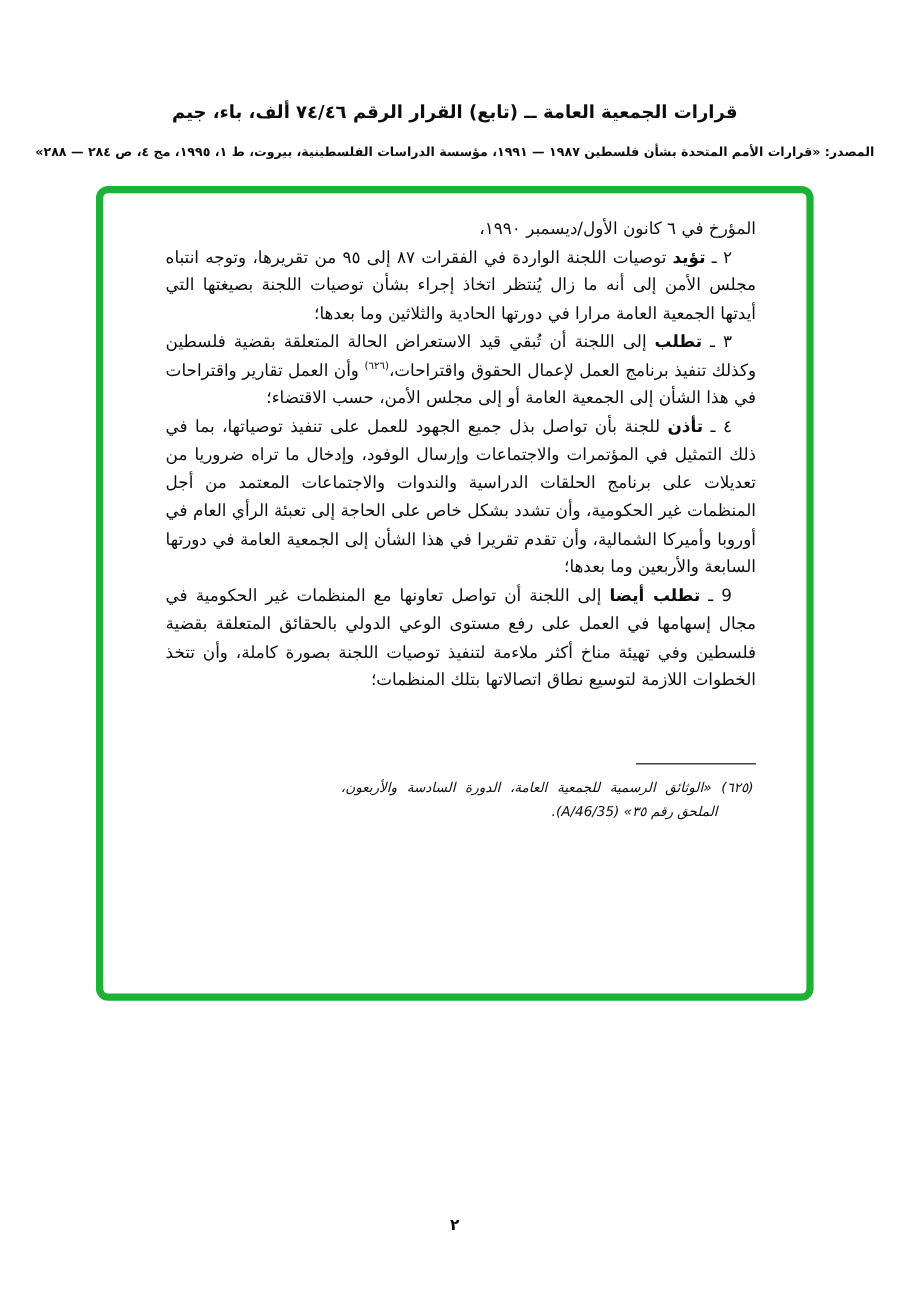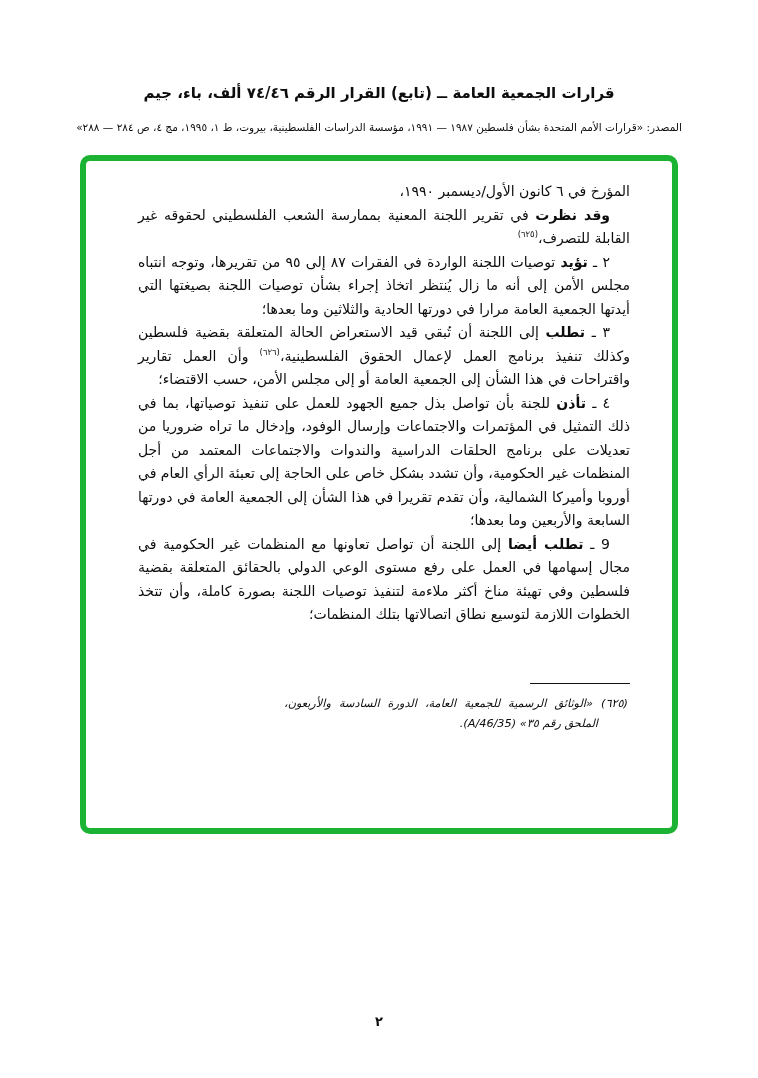--- a/index.html
+++ b/index.html
@@ -13,21 +13,21 @@
     overflow:hidden;
   }
   .header-title {
     position:absolute; top:84px; left:0; width:758px;
     direction:rtl; text-align:center;
     font-weight:bold; font-size:15px; letter-spacing:0;
   }
   .header-source {
     position:absolute; top:121px; left:0; width:758px;
     direction:rtl; text-align:center;
-    font-weight:normal; font-size:10.5px;
+    font-weight:bold; font-size:10.5px;
   }
   .resolution-frame {
     position:absolute; left:80px; top:155px;
     width:598px; height:679px;
     border:6px solid var(--green);
     border-radius:10px;
     padding:19px 42px 8px 52px;
     direction:rtl;
     overflow:hidden;
   }
@@ -66,23 +66,22 @@
 </head>
 <body>
 
 <div class="header-title">قرارات الجمعية العامة ــ (تابع) القرار الرقم ٧٤/٤٦ ألف، باء، جيم</div>
 
 <div class="header-source">المصدر: «قرارات الأمم المتحدة بشأن فلسطين ١٩٨٧ — ١٩٩١، مؤسسة الدراسات الفلسطينية، بيروت، ط ١، ١٩٩٥، مج ٤، ص ٢٨٤ — ٢٨٨»</div>
 
 <div class="resolution-frame">
   <div class="resolution-body">
       <p class=""><span>المؤرخ في ٦ كانون الأول/ديسمبر ١٩٩٠،</span></p>
-      <p class="indent"><span class="b">وقد نظرت</span><span> في تقرير اللجنة المعنية بممارسة الشعب الفلسطيني لحقوقه غير القابلة للتصرف،</span><sup class="fnref">(٦٢٥)</sup></p>
       <p class="indent"><span>٢ ـ </span><span class="b">تؤيد</span><span> توصيات اللجنة الواردة في الفقرات ٨٧ إلى ٩٥ من تقريرها، وتوجه انتباه مجلس الأمن إلى أنه ما زال يُنتظر اتخاذ إجراء بشأن توصيات اللجنة بصيغتها التي أيدتها الجمعية العامة مرارا في دورتها الحادية والثلاثين وما بعدها؛</span></p>
-      <p class="indent"><span>٣ ـ </span><span class="b">تطلب</span><span> إلى اللجنة أن تُبقي قيد الاستعراض الحالة المتعلقة بقضية فلسطين وكذلك تنفيذ برنامج العمل لإعمال الحقوق الفلسطينية،</span><sup class="fnref">(٦٢٦)</sup><span> وأن العمل تقارير واقتراحات في هذا الشأن إلى الجمعية العامة أو إلى مجلس الأمن، حسب الاقتضاء؛</span></p>
+      <p class="indent"><span>٣ ـ </span><span class="b">تطلب</span><span> إلى اللجنة أن تُبقي قيد الاستعراض الحالة المتعلقة بقضية فلسطين وكذلك تنفيذ برنامج العمل لإعمال الحقوق واقتراحات،</span><sup class="fnref">(٦٢٦)</sup><span> وأن العمل تقارير واقتراحات في هذا الشأن إلى الجمعية العامة أو إلى مجلس الأمن، حسب الاقتضاء؛</span></p>
       <p class="indent"><span>٤ ـ </span><span class="b">تأذن</span><span> للجنة بأن تواصل بذل جميع الجهود للعمل على تنفيذ توصياتها، بما في ذلك التمثيل في المؤتمرات والاجتماعات وإرسال الوفود، وإدخال ما تراه ضروريا من تعديلات على برنامج الحلقات الدراسية والندوات والاجتماعات المعتمد من أجل المنظمات غير الحكومية، وأن تشدد بشكل خاص على الحاجة إلى تعبئة الرأي العام في أوروبا وأميركا الشمالية، وأن تقدم تقريرا في هذا الشأن إلى الجمعية العامة في دورتها السابعة والأربعين وما بعدها؛</span></p>
       <p class="indent"><span>9 ـ </span><span class="b">تطلب أيضا</span><span> إلى اللجنة أن تواصل تعاونها مع المنظمات غير الحكومية في مجال إسهامها في العمل على رفع مستوى الوعي الدولي بالحقائق المتعلقة بقضية فلسطين وفي تهيئة مناخ أكثر ملاءمة لتنفيذ توصيات اللجنة بصورة كاملة، وأن تتخذ الخطوات اللازمة لتوسيع نطاق اتصالاتها بتلك المنظمات؛</span></p>
     </div>
   <div class="footnote-divider"></div>
   <div class="footnotes-section">
       <p class="footnote"><span>(٦٢٥) «الوثائق الرسمية للجمعية العامة، الدورة السادسة والأربعون، الملحق رقم ٣٥» </span><span class="ltr" dir="ltr">(A/46/35)</span><span>.</span></p>
     </div>
 </div>
 
 <div class="page-number">٢</div>

